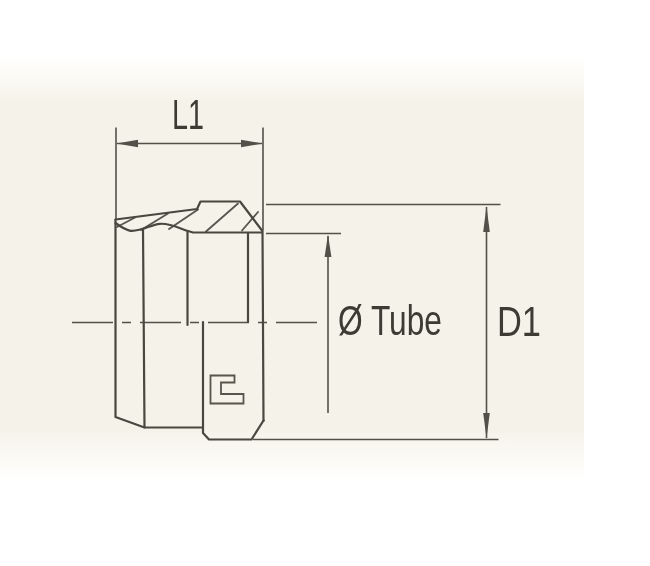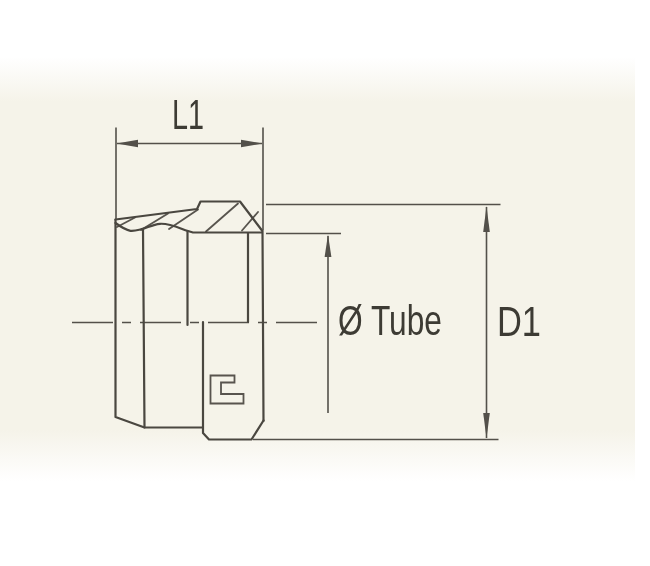--- a/index.html
+++ b/index.html
@@ -2,29 +2,30 @@
 <html style="--outline: #4a4740; --dimension: #53504a; --text: #3d3b34; --paper_tint: #f5f3e9; --page: #ffffff;"><head>
 <meta charset="utf-8">
 <style>
   html, body {
     margin: 0;
     padding: 0;
     background: var(--page, #ffffff);
   }
   .page {
     position: relative;
-    width: 635px;
+    width: 548px;
     height: 566px;
     overflow: hidden;
     background:
       linear-gradient(180deg,
         #ffffff 0%, #ffffff 10%,
         var(--paper_tint, #f5f3e9) 18%,
         var(--paper_tint, #f5f3e9) 76%,
         #ffffff 85%, #ffffff 100%);
+    padding-left: 36px;
   }
   svg.drawing {
     position: absolute;
     left: 0;
     top: 0;
     filter: blur(0.3px);
   }
   .stroke-part {
     stroke: var(--outline, #4a4740);
     stroke-width: 2.2;

